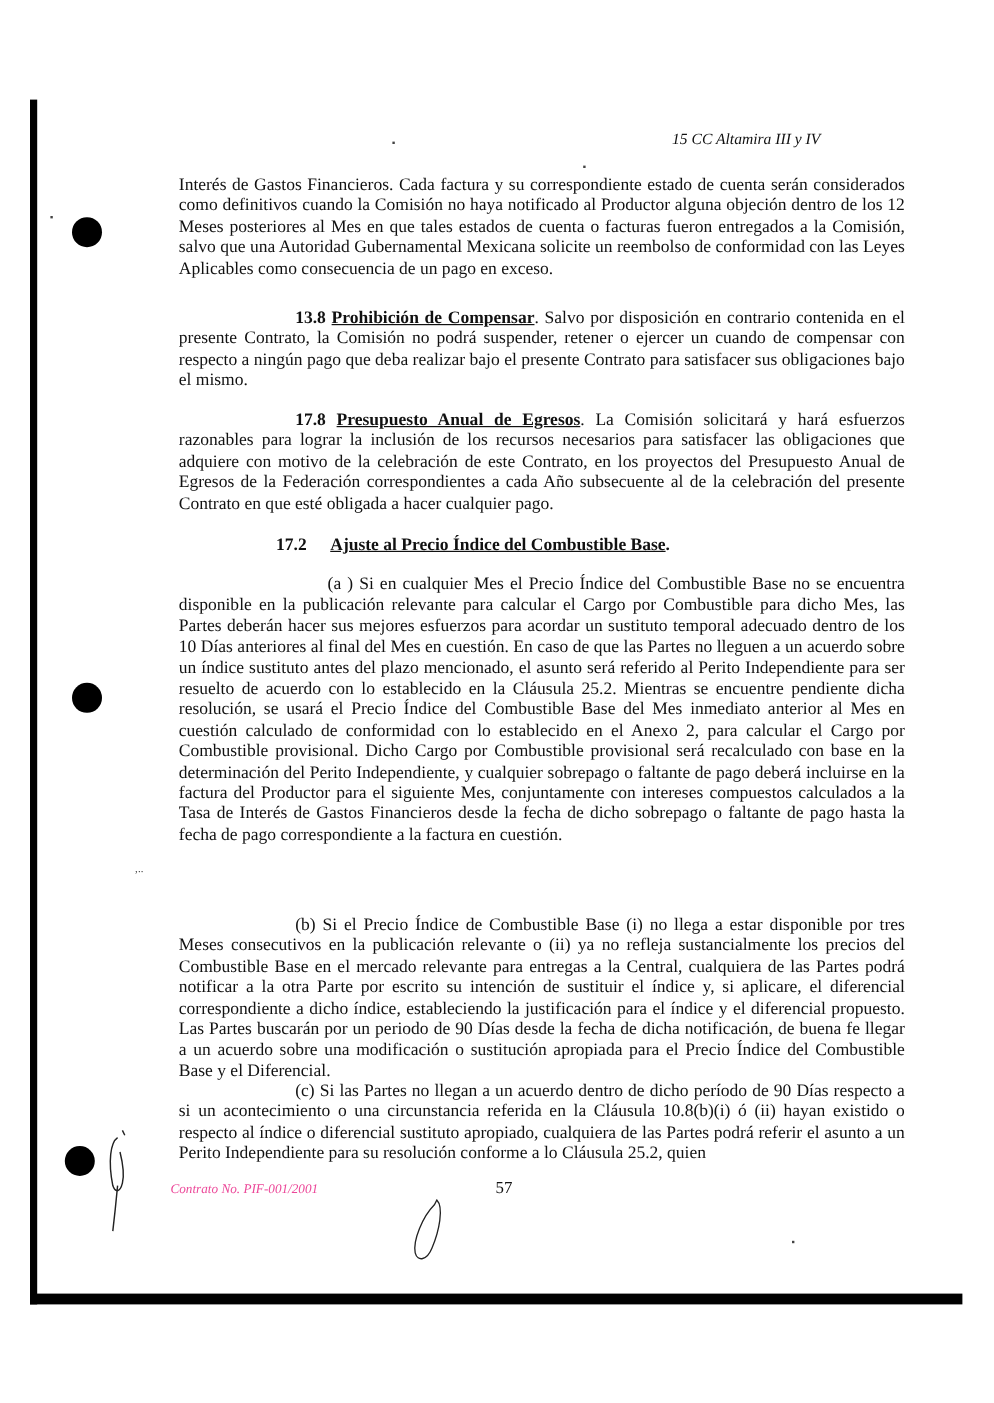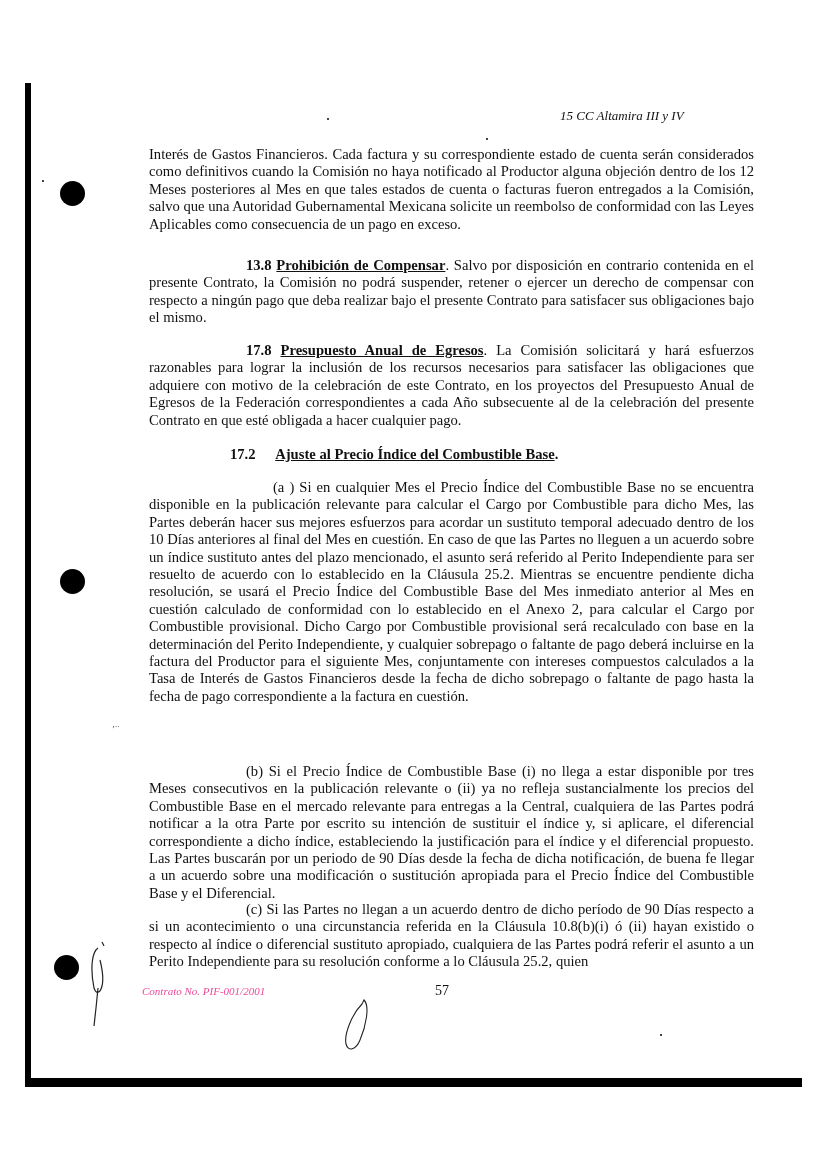--- a/index.html
+++ b/index.html
@@ -7,21 +7,21 @@
   .bar-left { position:absolute; left:25px; top:83px; width:6px; height:1004px; background:#000; }
   .bar-bottom { position:absolute; left:25px; top:1078px; width:777px; height:9px; background:#000; }
   .hole { position:absolute; width:25px; height:25px; border-radius:50%; background:#000; }
   .header { position:absolute; left:560px; top:108px; width:210px; text-align:left; font-style:italic; font-size:13px; }
   .para { position:absolute; left:149px; width:605px; font-size:14.6px; line-height:17.4px; text-align:justify; }
   .sec-head { font-weight:bold; }
   .sec-head u { text-decoration:underline; }
   .h108 { position:absolute; left:230px; top:446px; font-size:14.6px; font-weight:bold; }
   .h108 u { text-decoration:underline;margin-left:16px; }
   .footer-left { position:absolute; left:142px; top:985px; font-style:italic; font-size:11px; color:#ec4899; }
-  .footer-page { position:absolute; left:413px; top:983px; font-size:14px;margin-left:22px; }
+  .footer-page { position:absolute; left:413px; top:983px; font-size:14px; }
   .dot { position:absolute; width:2px; height:2px; background:#444; }
   .mark { position:absolute; font-size:9px; color:#444; }
 </style>
 </head>
 <body>
 
 <div class="bar-left"></div>
 <div class="bar-bottom"></div>
 
 <div class="hole" style="left:60px; top:181px;"></div>
@@ -32,21 +32,21 @@
 <div class="dot" style="left:486px; top:138px;"></div>
 <div class="dot" style="left:42px; top:180px;"></div>
 <div class="dot" style="left:660px; top:1034px;"></div>
 
 <div class="header">15 CC Altamira III y IV</div>
 
 <div class="para" style="top:146px;">Interés de Gastos Financieros. Cada factura y su correspondiente estado de cuenta serán considerados como definitivos cuando la Comisión no haya notificado al Productor alguna objeción dentro de los 12 Meses posteriores al Mes en que tales estados de cuenta o facturas fueron entregados a la Comisión, salvo que una Autoridad Gubernamental Mexicana solicite un reembolso de conformidad con las Leyes Aplicables como consecuencia de un pago en exceso.</div>
 
 <div class="para" style="top:257px; text-indent:97px;">
   <span class="sec-head">13.8</span>
-  <span class="sec-head"><u>Prohibición de Compensar</u></span><span>. Salvo por disposición en contrario contenida en el presente Contrato, la Comisión no podrá suspender, retener o ejercer un derecho de compensar con respecto a ningún pago que deba realizar bajo el presente Contrato para satisfacer sus obligaciones bajo el mismo.</span>
+  <span class="sec-head"><u>Prohibición de Compensar</u></span><span>. Salvo por disposición en contrario contenida en el presente Contrato, la Comisión no podrá suspender, retener o ejercer un cuando de compensar con respecto a ningún pago que deba realizar bajo el presente Contrato para satisfacer sus obligaciones bajo el mismo.</span>
 </div>
 
 <div class="para" style="top:342px; text-indent:97px;">
   <span class="sec-head">17.8</span>
   <span class="sec-head"><u>Presupuesto Anual de Egresos</u></span><span>. La Comisión solicitará y hará esfuerzos razonables para lograr la inclusión de los recursos necesarios para satisfacer las obligaciones que adquiere con motivo de la celebración de este Contrato, en los proyectos del Presupuesto Anual de Egresos de la Federación correspondientes a cada Año subsecuente al de la celebración del presente Contrato en que esté obligada a hacer cualquier pago.</span>
 </div>
 
 <div class="h108">
   <span>17.2</span>
   <u>Ajuste al Precio Índice del Combustible Base</u><span>.</span>

